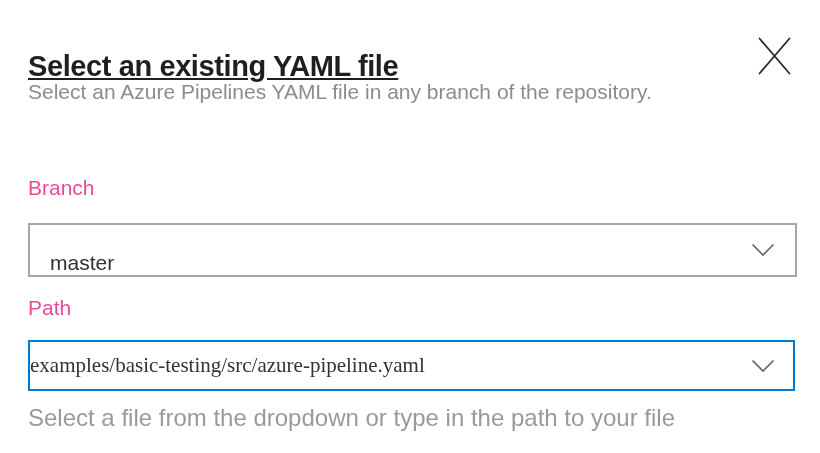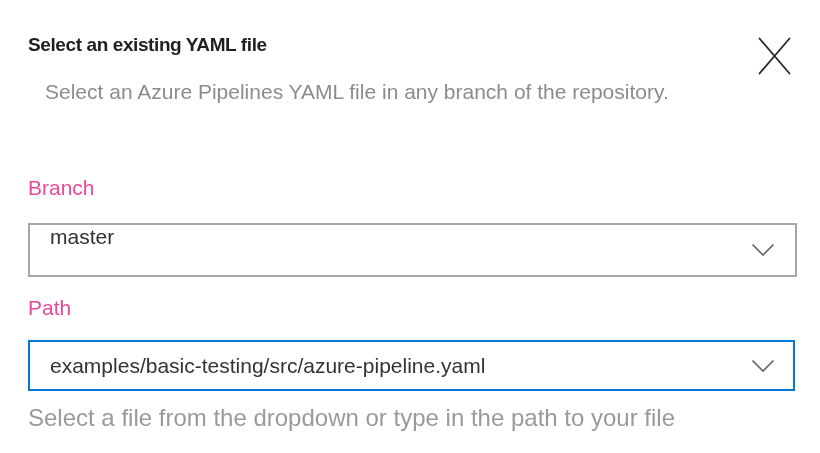--- a/index.html
+++ b/index.html
@@ -8,69 +8,69 @@
     font-family: "Liberation Sans", sans-serif;
     width: 820px; height: 453px;
     overflow: hidden;
   }
   .dialog {
     position: relative;
     width: 820px; height: 453px;
     background: #ffffff;
   }
   .dialog-title {
-    position: absolute; left: 28px; top: 34px;
-    font-size: 19px; font-weight: 700;
+    position: absolute; left: 28px; top: 50px;
+    font-size: 29px; font-weight: 700;
     letter-spacing: -0.4px;
     color: #1f1f1f;
+    text-decoration: underline;
   }
   .close-btn {
     position: absolute; left: 750px; top: 30px;
     width: 48px; height: 52px;
     background: transparent; border: none;
     display: flex; align-items: center; justify-content: center;
     cursor: pointer; padding: 0;
   }
   .dialog-subtitle {
     position: absolute; left: 28px; top: 76px;
     width: 650px;
     font-size: 21px; line-height: 31px;
     color: #8c8c8c;
-    margin-left: 17px;
   }
   .field-label {
     position: absolute; left: 28px;
     font-size: 21px; color: #ec4899;
   }
   .label-branch { top: 176px; }
   .label-path  { top: 296px; }
   .dropdown {
     position: absolute; left: 28px;
     width: 769px; height: 54px;
     border: 2px solid #a6a6a6;
     background: #ffffff;
-    display: flex; align-items: flex-start;
+    display: flex; align-items: flex-end;
     padding-left: 20px; padding-right: 52px;
     cursor: pointer;
   }
   .dropdown-branch { top: 223px; }
   .dropdown-text {
     font-size: 21px; color: #323130;
     white-space: nowrap; overflow: hidden;
   }
   .combo-wrap {
     position: absolute; left: 28px; top: 340px;
     width: 767px; height: 51px;
   }
   .combo-input {
     width: 100%; height: 100%;
     border: 2px solid #0078d4;
     background: #ffffff;
-    padding-left: 20px; padding-right: 52px;
-    font-family: Liberation Sans, sans-serif;
+    padding-right: 52px;
+    font-family: Liberation Serif, serif;
     font-size: 21px; color: #333333;
     outline: none;
   }
   .chevron {
     position: absolute; right: 20px; top: 50%;
     transform: translateY(-50%);
     width: 24px; height: 14px;
     display: flex; align-items: center; justify-content: center;
     pointer-events: none;
   }

